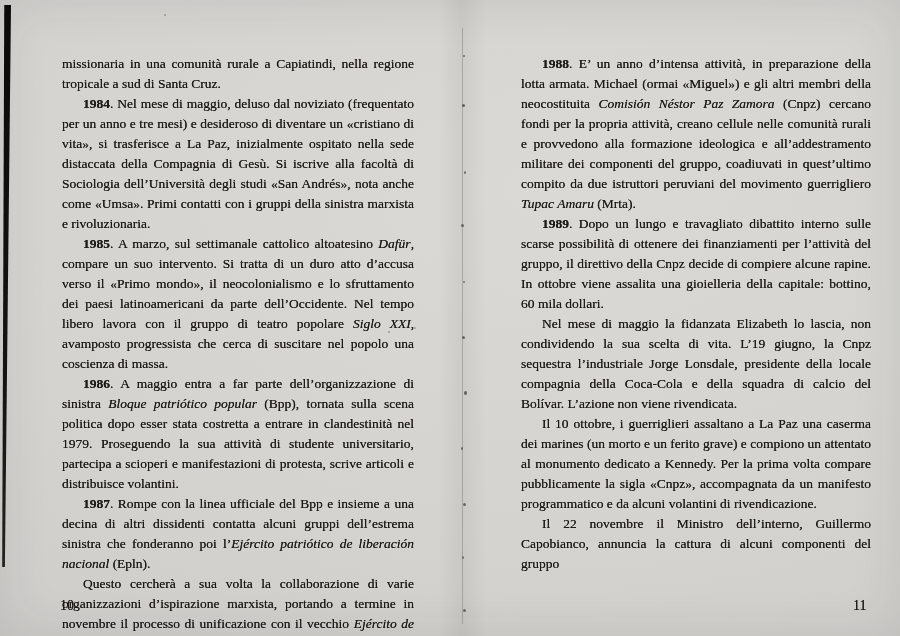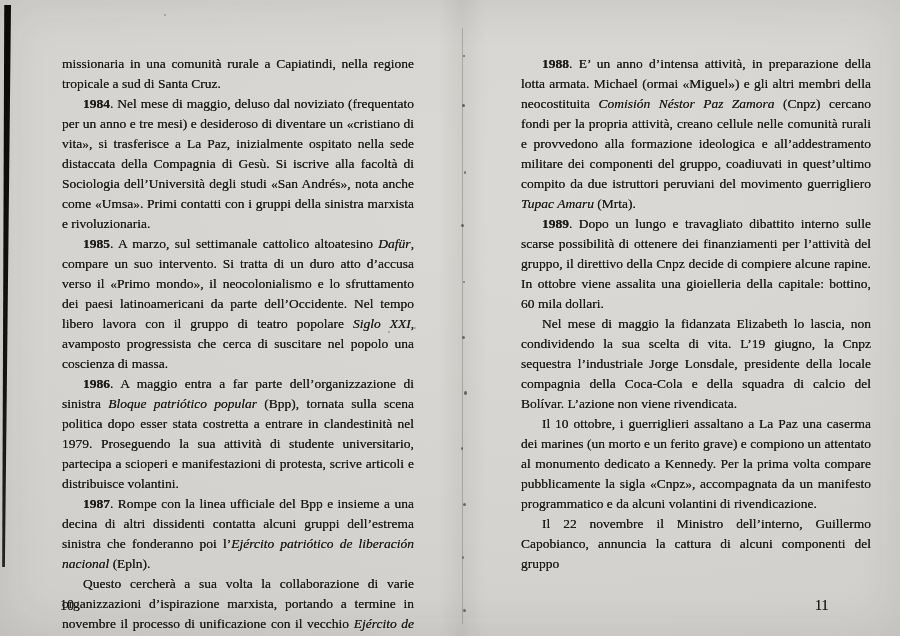--- a/index.html
+++ b/index.html
@@ -41,21 +41,21 @@
   .para.indent{text-indent:21px;}
   .para.gap{}
   .run.b{font-weight:bold;}
   .run.i{font-style:italic;}
   .page-number{
     position:absolute;top:598px;
     font-size:14px;
     text-shadow:0 0 0.45px rgba(25,22,18,0.85);
   }
   #page-number-left{left:60px;}
-  #page-number-right{left:815px;}
+  #page-number-right{left:853px;}
 </style>
 </head>
 <body>
 
 <div class="scan">
   <div class="spine-bar"></div>
   <div class="gutter-band"></div>
   <div class="gutter-line"></div>
 
   <div class="speck" style="left:463px;top:55px;width:2px;height:2px;opacity:.7"></div>

